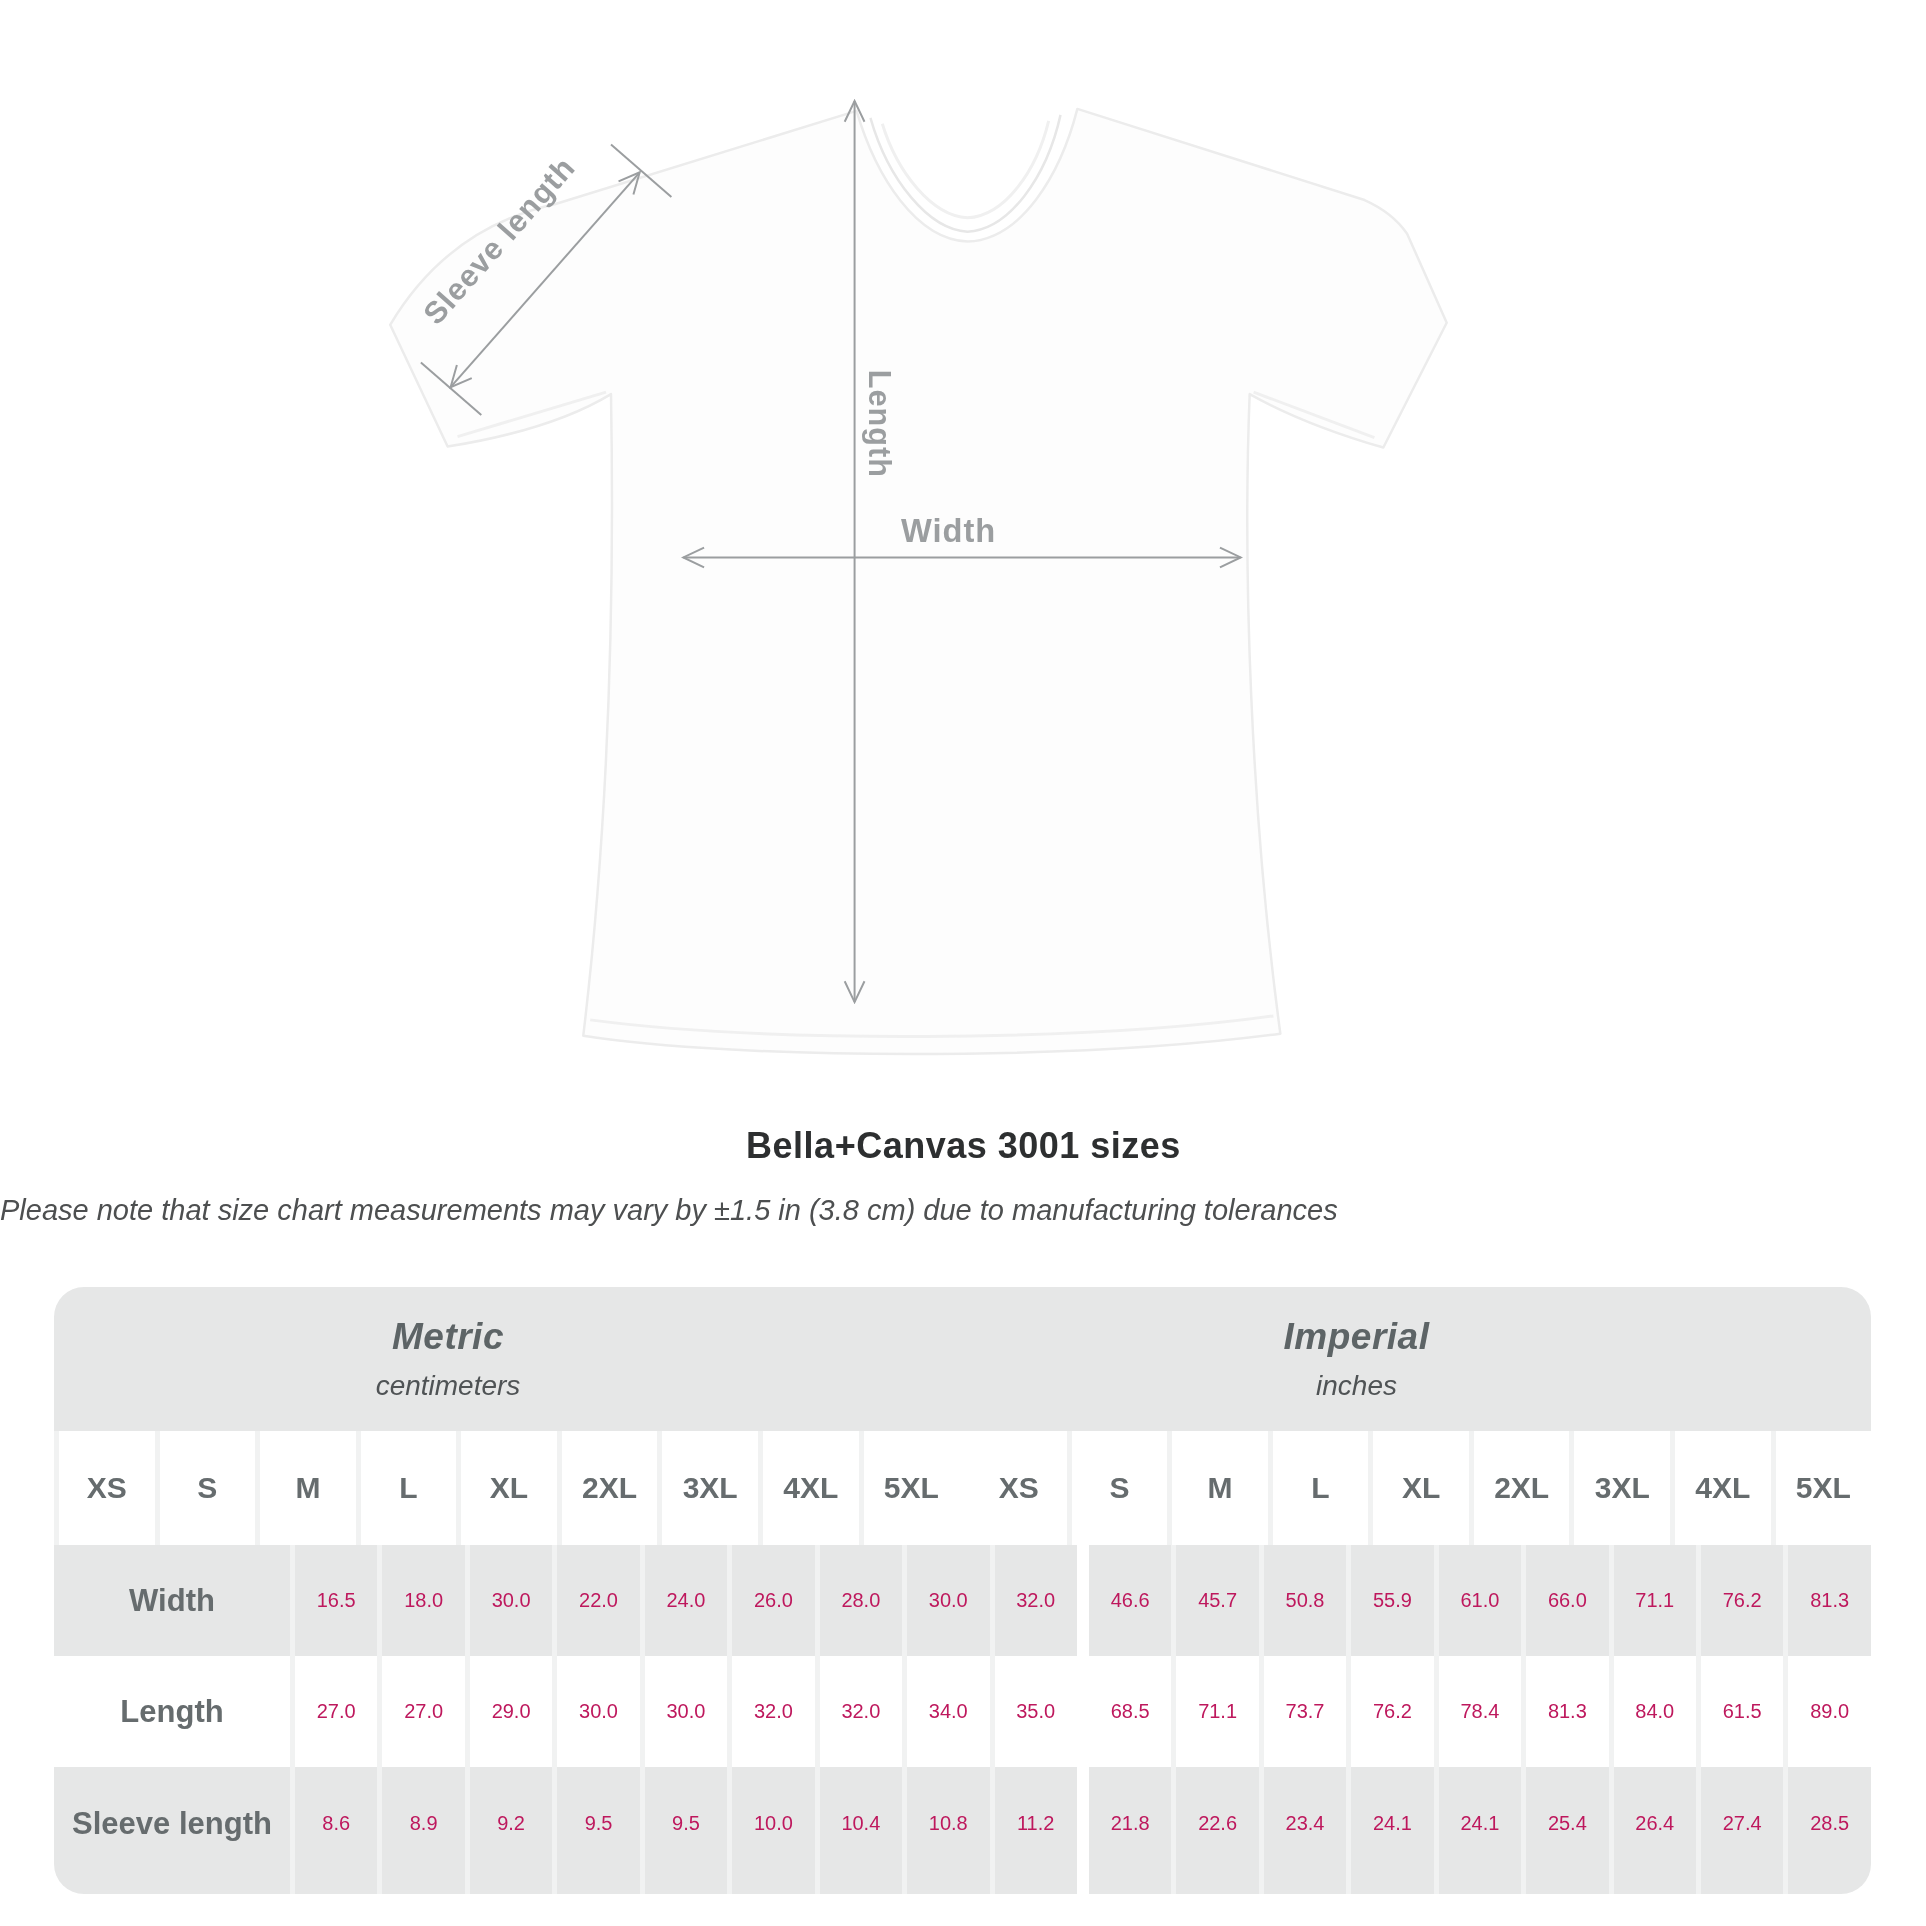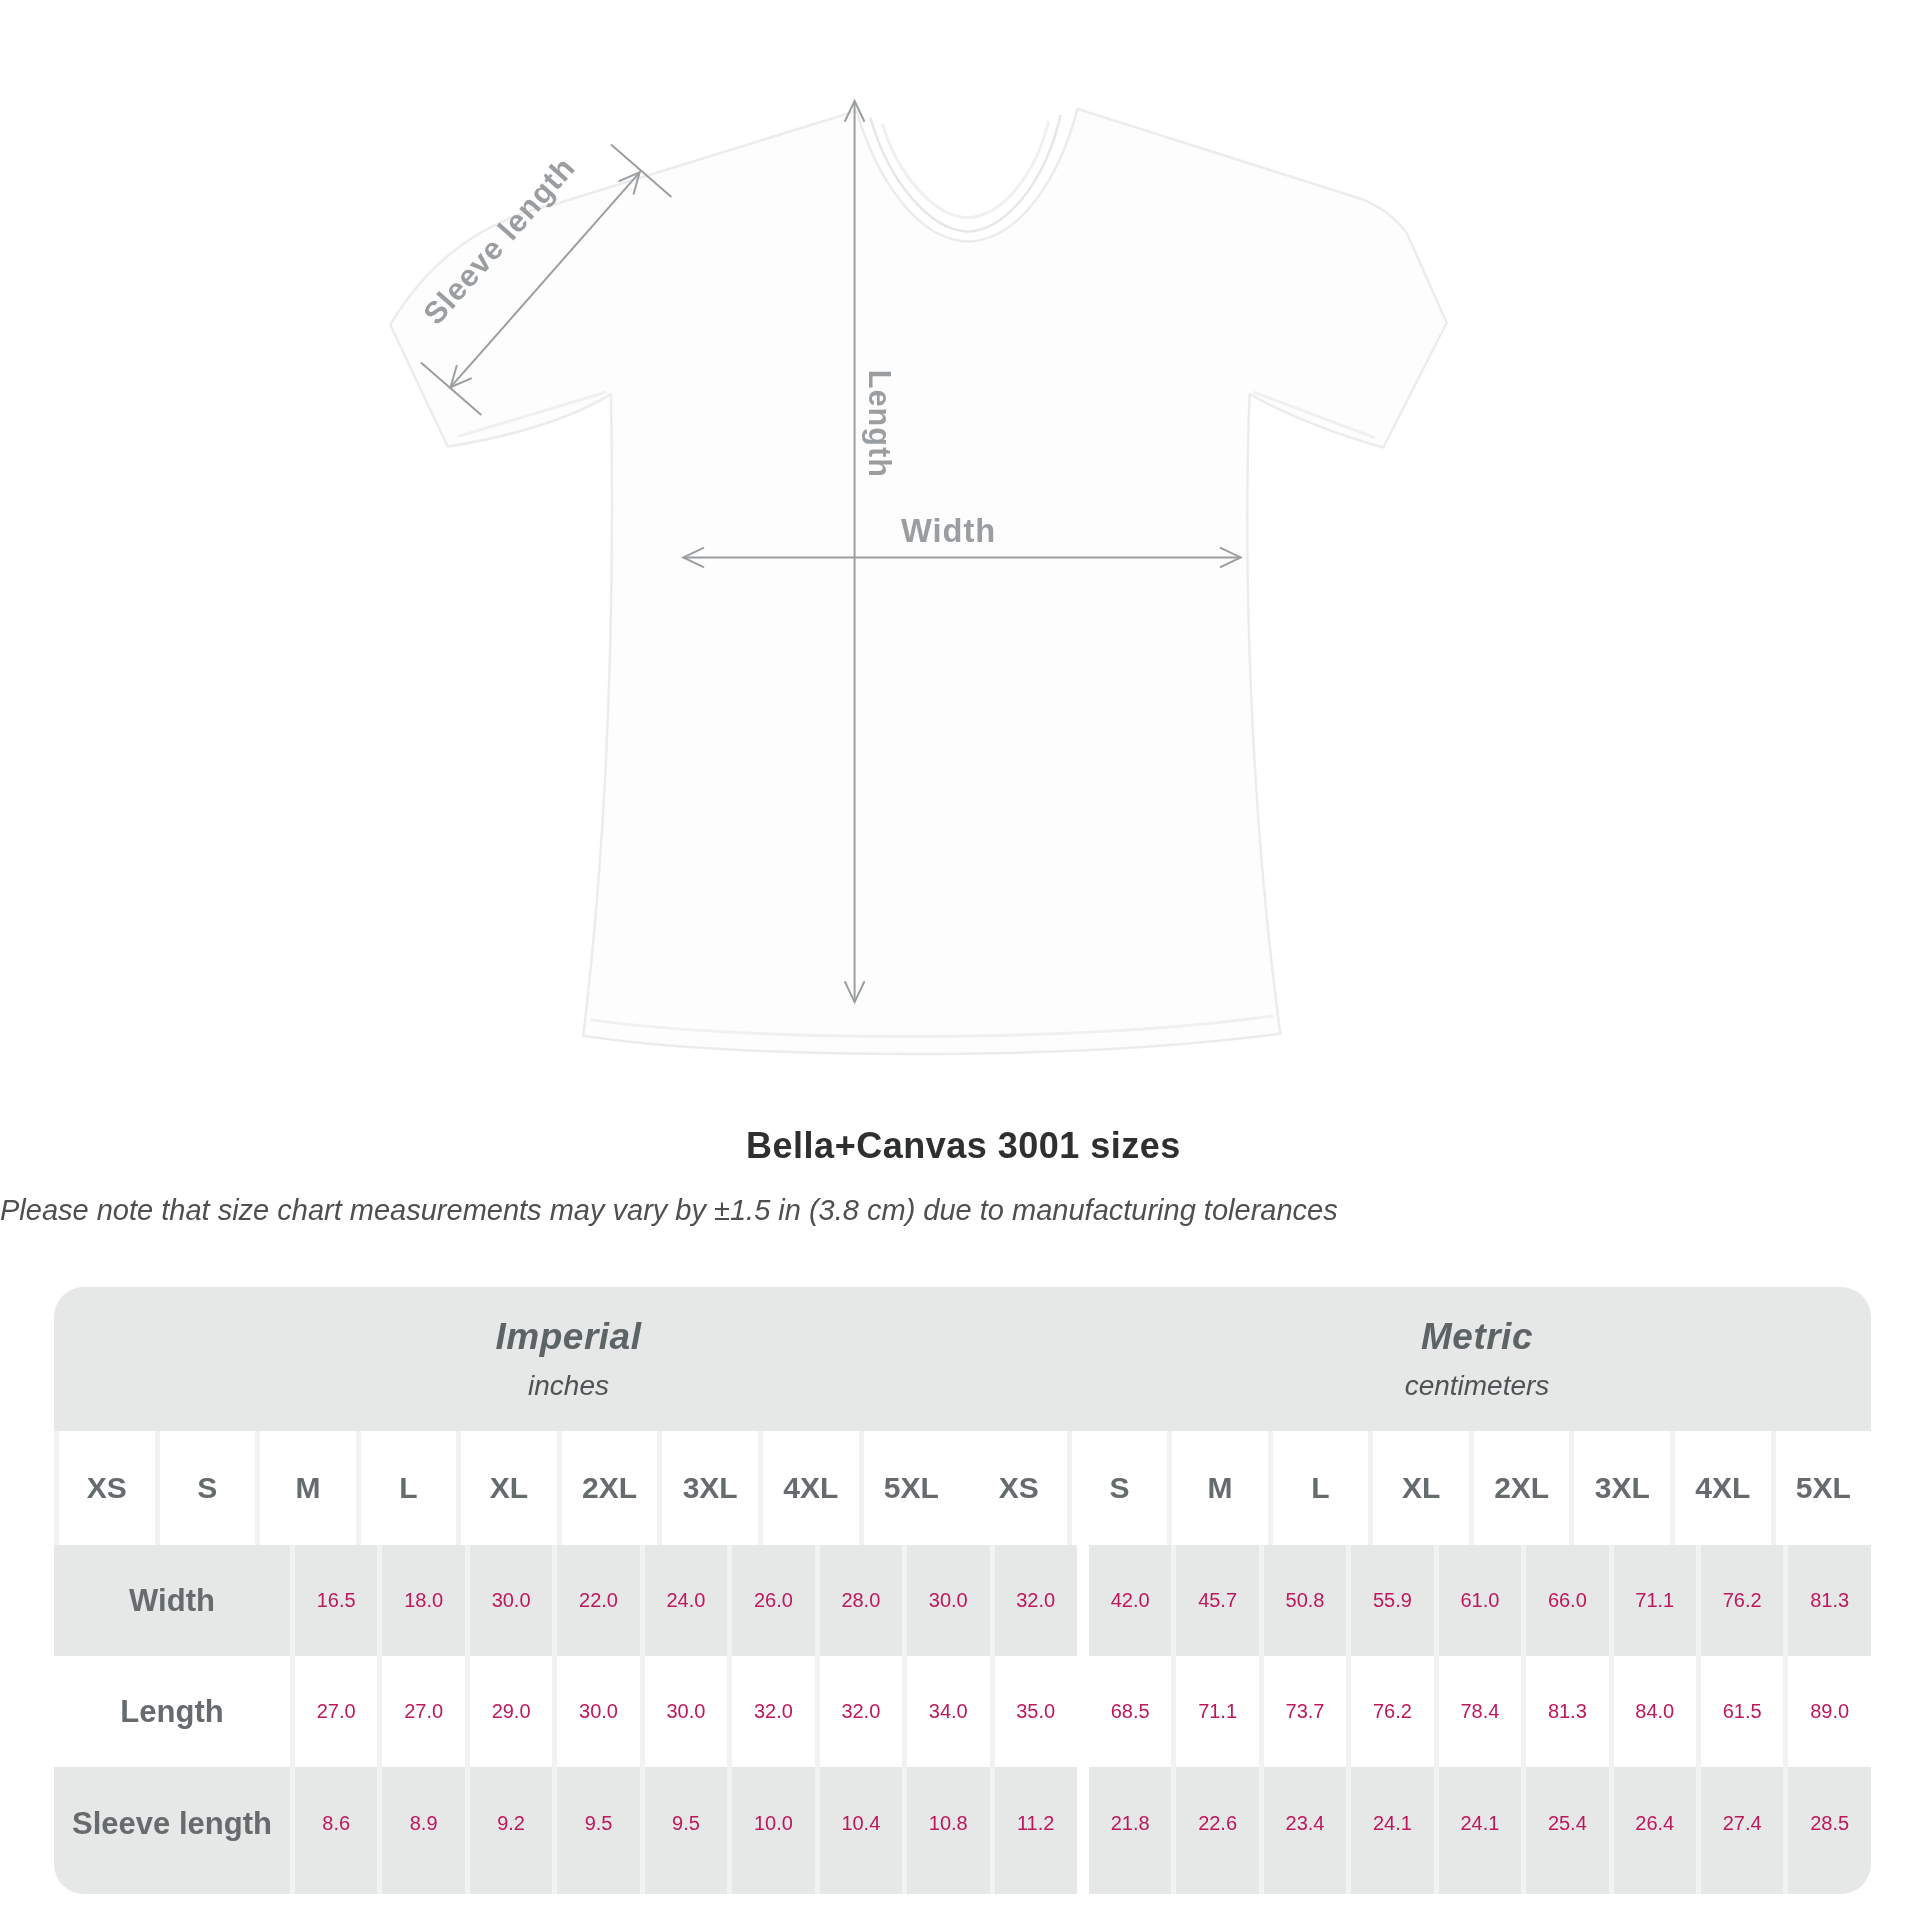--- a/index.html
+++ b/index.html
@@ -81,28 +81,28 @@
       <text class="anno-text" x="878" y="428" transform="rotate(90 878 428)" text-anchor="middle">Length</text>
       <text class="anno-text big" x="958" y="547" text-anchor="middle">Width</text>
     </g>
   </svg>
 
   <div class="title">Bella+Canvas 3001 sizes</div>
   <div class="note">Please note that size chart measurements may vary by ±1.5 in (3.8 cm) due to manufacturing tolerances</div>
 
   <div class="table">
     <div class="band">
+      <div class="band-half right">
+        <div class="band-title">Metric</div>
+        <div class="band-sub">centimeters</div>
+      </div>
       <div class="band-half">
         <div class="band-title">Imperial</div>
         <div class="band-sub">inches</div>
       </div>
-      <div class="band-half right">
-        <div class="band-title">Metric</div>
-        <div class="band-sub">centimeters</div>
-      </div>
     </div>
     <div id="table-rows">
         <div class="row size-row white">
           <div class="gut"></div>
           <div class="cell">XS</div>
           <div class="gut"></div>
           <div class="cell">S</div>
           <div class="gut"></div>
           <div class="cell">M</div>
           <div class="gut"></div>
@@ -150,21 +150,21 @@
           <div class="cell">24.0</div>
           <div class="gut"></div>
           <div class="cell">26.0</div>
           <div class="gut"></div>
           <div class="cell">28.0</div>
           <div class="gut"></div>
           <div class="cell">30.0</div>
           <div class="gut"></div>
           <div class="cell">32.0</div>
           <div class="gut mid"></div>
-          <div class="cell">42.0</div>
+          <div class="cell">46.6</div>
           <div class="gut"></div>
           <div class="cell">45.7</div>
           <div class="gut"></div>
           <div class="cell">50.8</div>
           <div class="gut"></div>
           <div class="cell">55.9</div>
           <div class="gut"></div>
           <div class="cell">61.0</div>
           <div class="gut"></div>
           <div class="cell">66.0</div>

